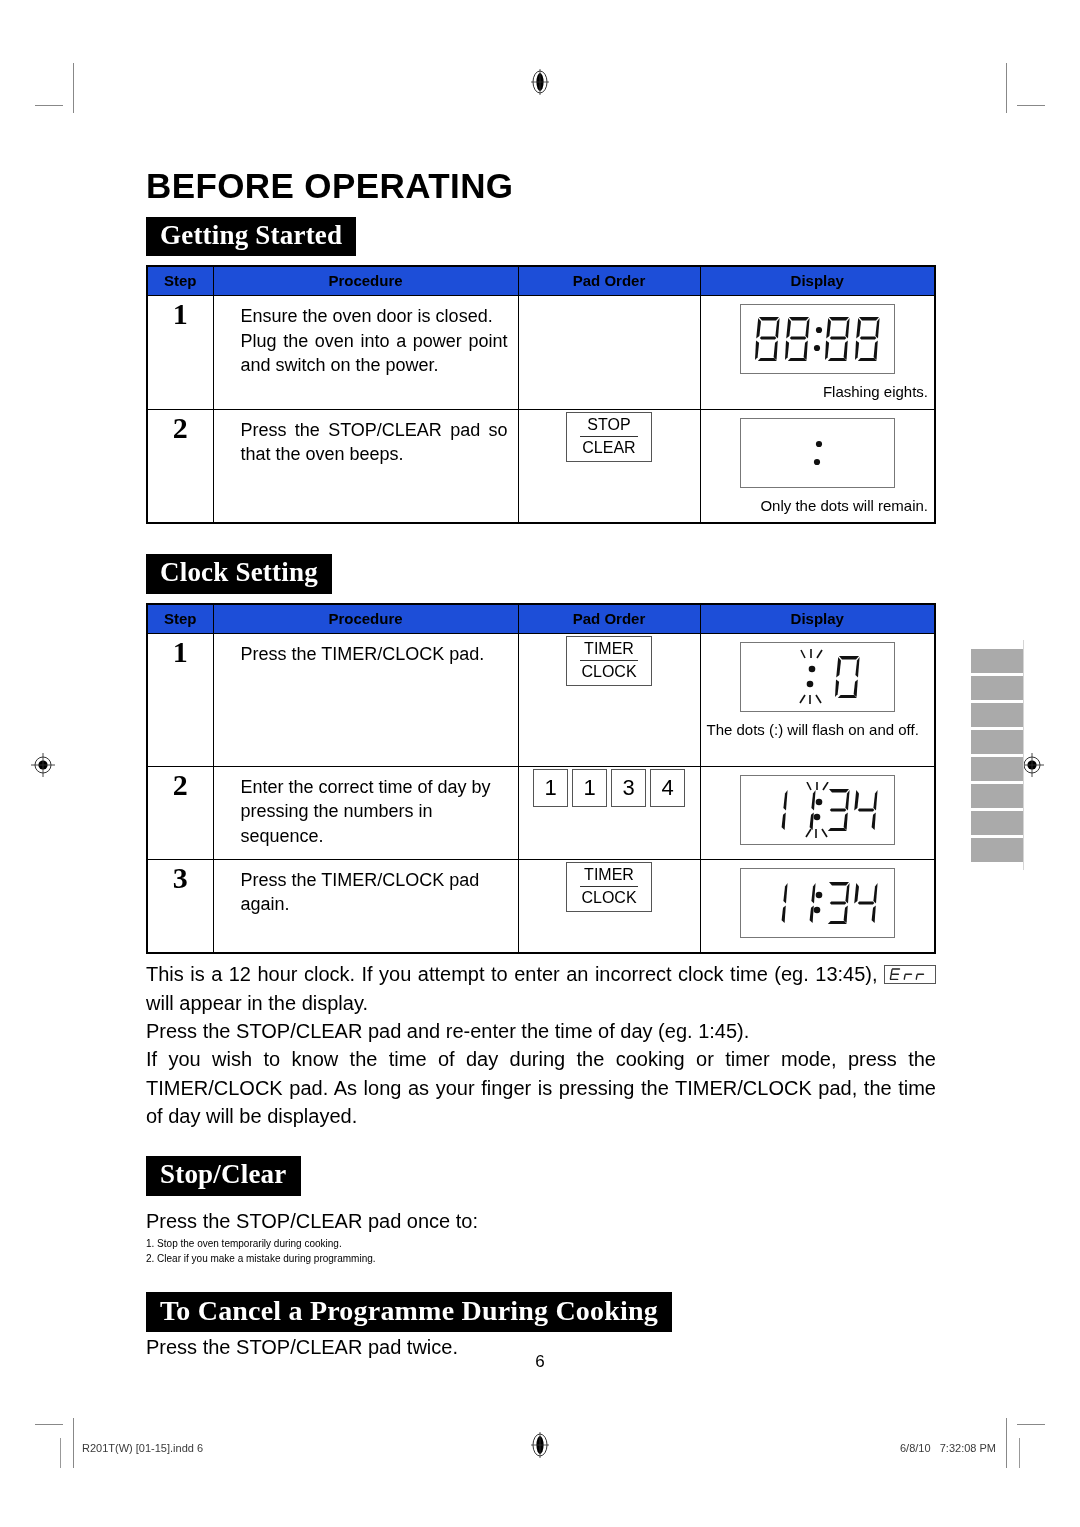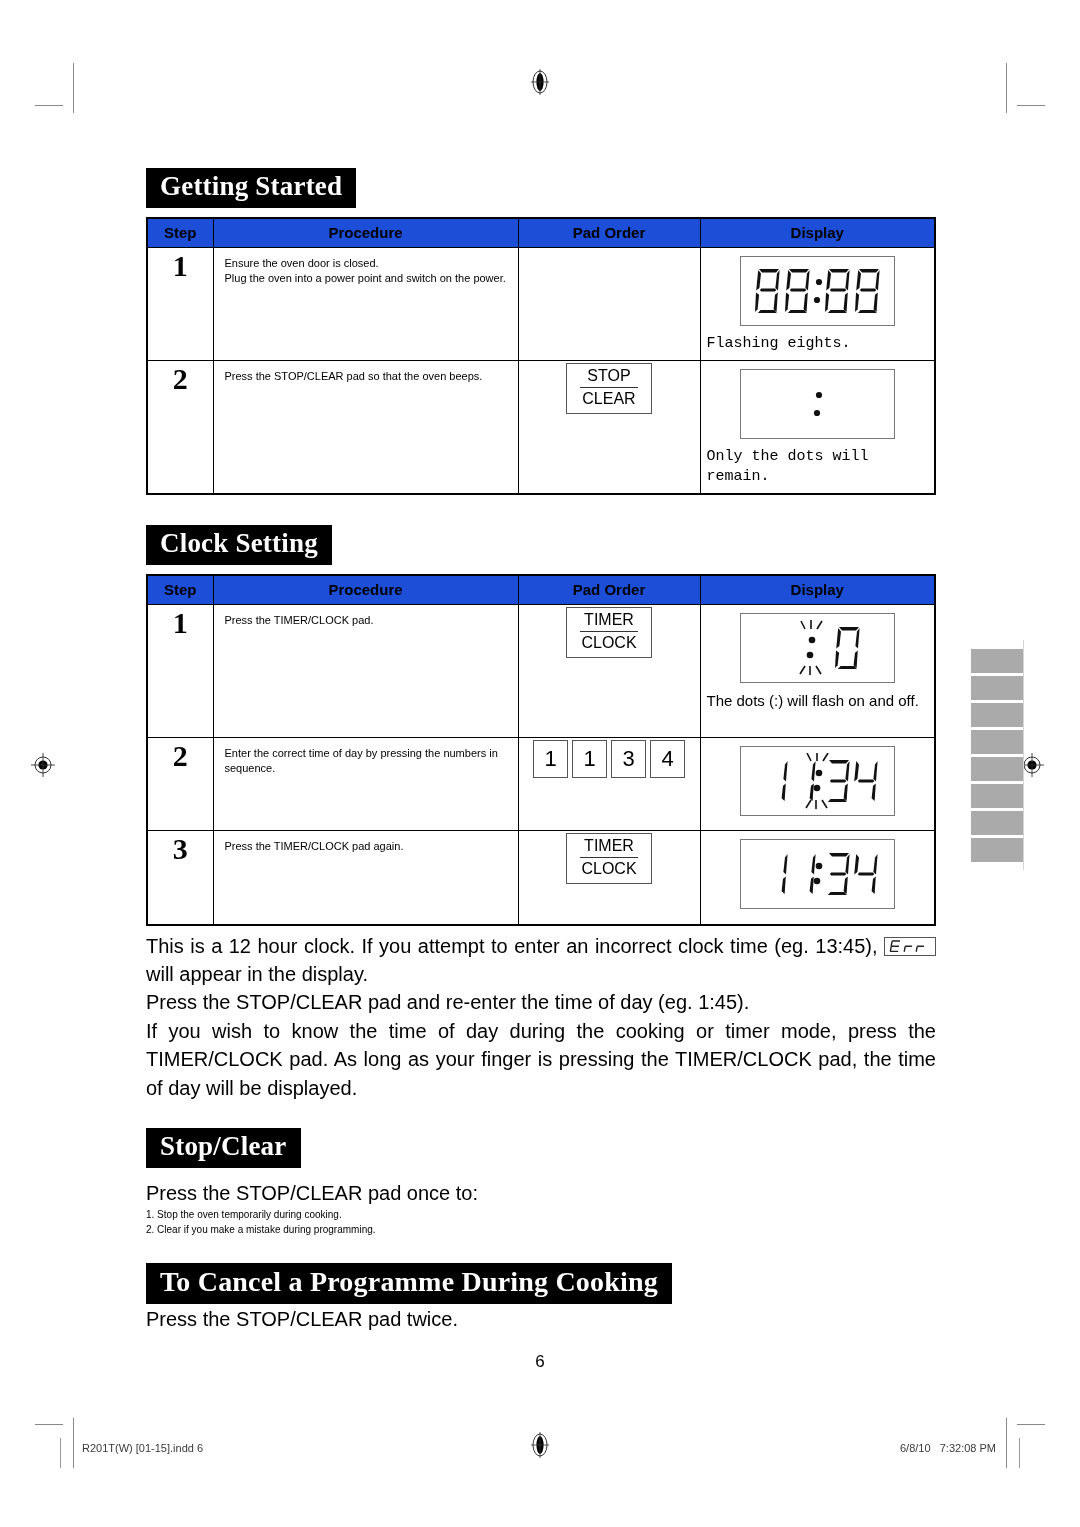--- a/index.html
+++ b/index.html
@@ -85,22 +85,22 @@
   col.c-disp { width: 235px; }
 
   td.step {
     text-align: center;
     font-family: "Liberation Serif", serif;
     font-size: 30px;
     font-weight: bold;
     vertical-align: middle;
   }
   td.proc-cell {
-    padding: 8px 10px 8px 11px;
-    font-size: 11px;
+    padding: 8px 10px 8px 27px;
+    font-size: 18px;
     line-height: 1.36;
     text-align: justify;
   }
   td.proc-cell .nojust { text-align: left; }
   td.pad-cell {
     text-align: center;
     padding: 2px 4px;
     vertical-align: top;
   }
   td.disp-cell {
@@ -154,21 +154,21 @@
     display: flex;
     align-items: center;
     justify-content: center;
   }
   .lcd-note {
     font-size: 15px;
     line-height: 1.35;
     text-align: justify;
     margin-top: 4px;
   }
-  .lcd-note.left { text-align: left; font-family: Liberation Mono, monospace; }
+  .lcd-note.left { text-align: right; }
 
   
   .seg { display: flex; align-items: center; }
   .seg svg { display: block; }
 
   
   .btext {
     font-size: 20px;
     line-height: 1.42;
     margin: 6px 0 0 0;
@@ -304,20 +304,21 @@
     <div class="tab"></div>
     <div class="tab"></div>
     <div class="tab"></div>
     <div class="tab"></div>
     <div class="tab"></div>
     <div class="tab"></div>
   </div>
 
   <div class="content">
 
+    <h1 class="main-title">BEFORE OPERATING</h1>
 
     
     <div class="bar-title">Getting Started</div>
 
     <table class="proc">
       <colgroup>
           <col class="c-step">
           <col class="c-proc">
           <col class="c-pad">
           <col class="c-disp">

